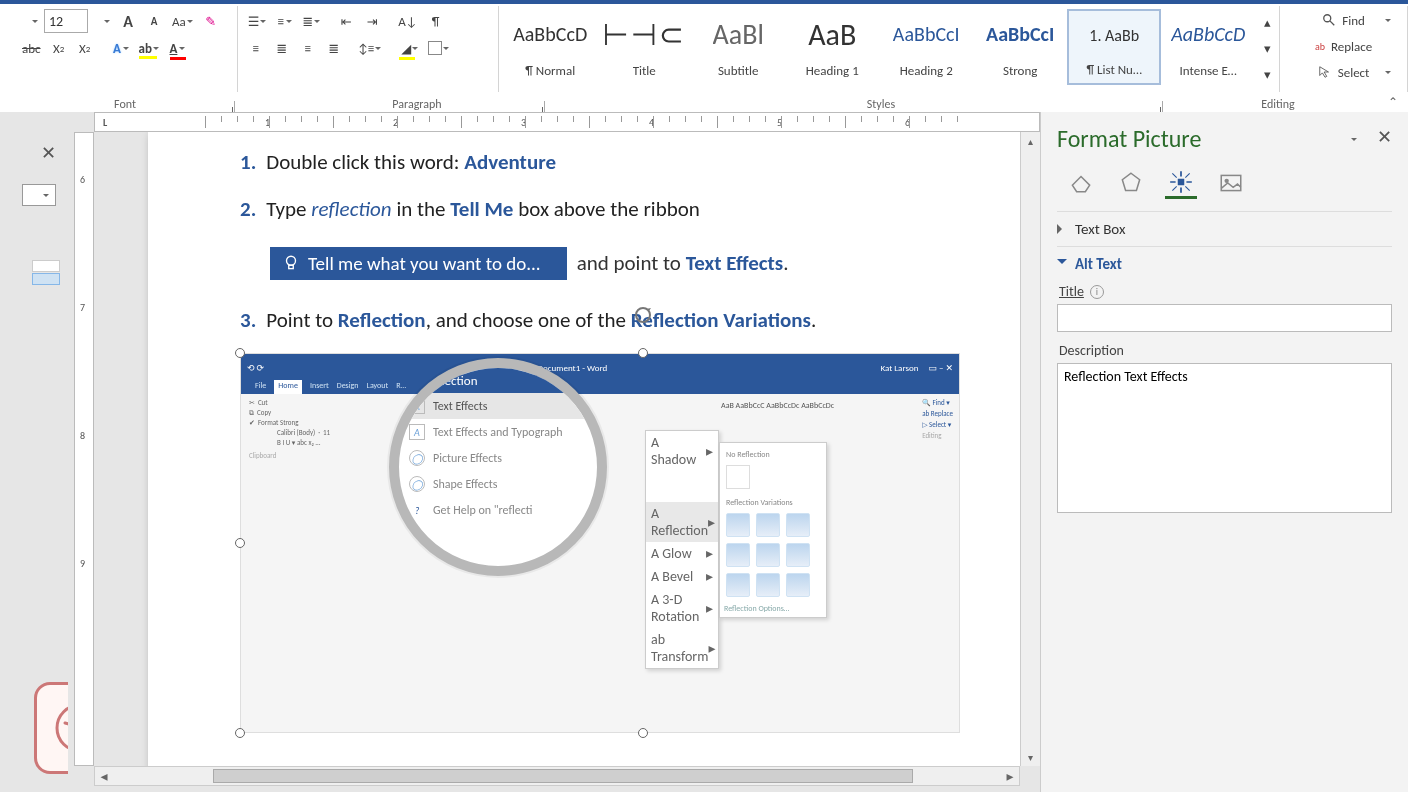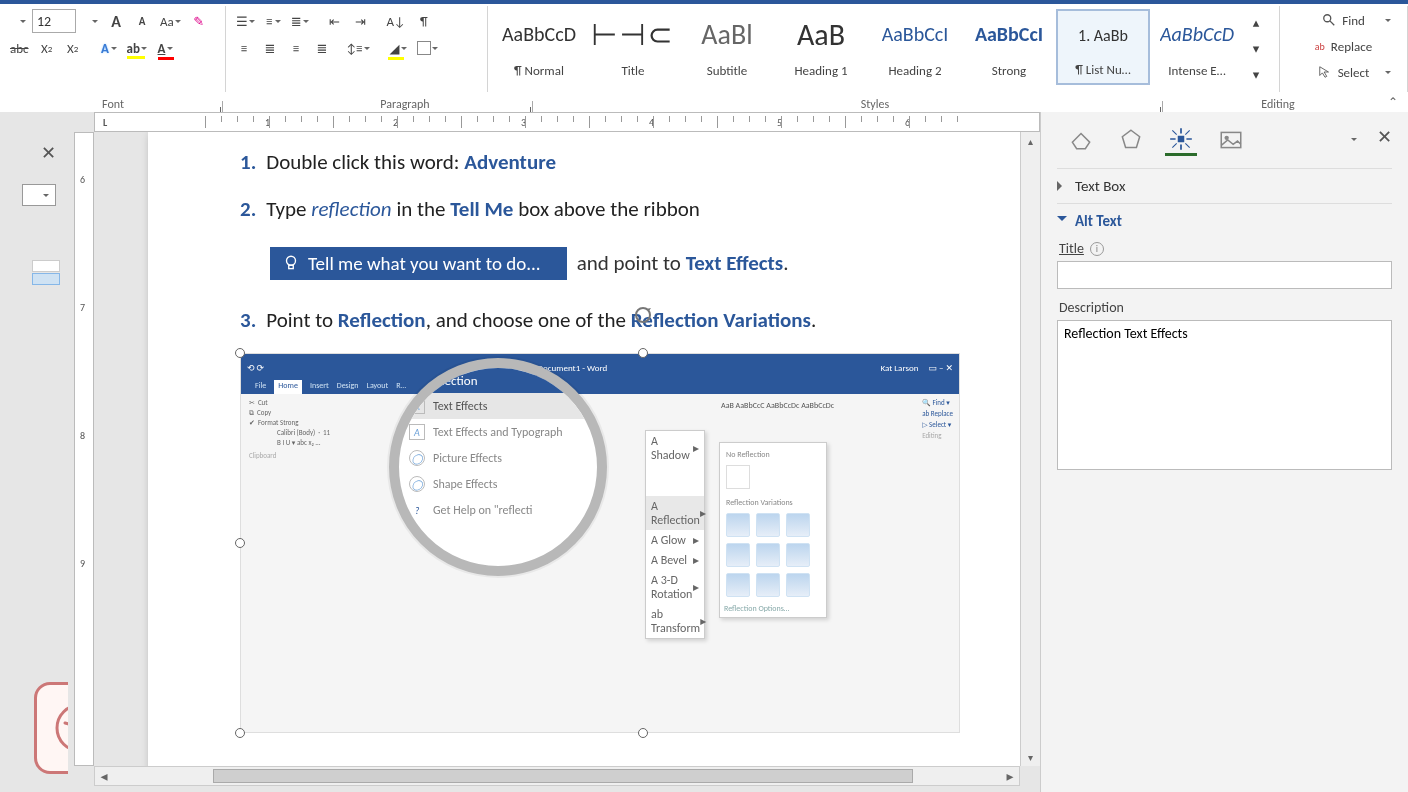--- a/index.html
+++ b/index.html
@@ -1,19 +1,19 @@
 <!DOCTYPE html>
 <html><head>
 <meta charset="utf-8">
 <style>
 * { margin:0; padding:0; box-sizing:border-box; font-family:"Segoe UI","Calibri",sans-serif; }
 body { background:#e6e6e6; width:1408px; height:792px; overflow:hidden; position:relative; font-size:14px; color:#333; }
 
 
-.ribbon { background:#fff; border-top:4px solid #2b579a; padding:2px 0 0 0; }
+.ribbon { background:#fff; border-top:4px solid #2b579a; padding:2px 0 0 12px; }
 .ribbon-row { display:flex; align-items:stretch; height:86px; }
 .ribbon-group { border-right:1px solid #d4d4d4; padding:0 4px; position:relative; display:flex; flex-direction:column; justify-content:flex-start; }
 .dialog-launcher { position:absolute; right:3px; bottom:2px; width:14px; height:14px; border:1px solid #aaa; border-left:none; border-top:none; }
 .dialog-launcher::after { content:""; position:absolute; right:1px; bottom:1px; width:5px; height:5px; border-right:1px solid #666; border-bottom:1px solid #666; }
 
 .btn { display:inline-flex; align-items:center; justify-content:center; height:24px; min-width:24px; border:1px solid transparent; background:#fff; cursor:default; color:#444; font-size:13px; padding:0 3px; }
 .dd { padding-right:10px; position:relative; }
 .dd::after { content:""; position:absolute; right:3px; top:50%; margin-top:-1px; border:3px solid transparent; border-top-color:#666; }
 
 .font-size-box { width:44px; height:24px; border:1px solid #aaa; display:inline-flex; align-items:center; padding:0 4px; font-size:14px; }
@@ -87,21 +87,21 @@
 .mini-tabs { height:14px; background:#2b579a; display:flex; gap:8px; padding-left:14px; }
 .mini-tabs span { color:#cfe2f3; font-size:8px; }
 .mini-tabs span.active { background:#fff; color:#2b579a; padding:0 4px; }
 .mini-body { position:relative; height:calc(100% - 40px); background:#f5f5f5; }
 .magnifier { position:absolute; left:148px; top:-36px; width:218px; height:218px; border:10px solid #b8b8b8; border-radius:50%; background:#fff; overflow:hidden; box-shadow:0 0 0 2px rgba(0,0,0,0.05); }
 .mag-search { background:#2b579a; color:#fff; font-size:13px; padding:5px 10px; display:flex; align-items:center; gap:6px; }
 .mag-list { padding:0; }
 .mag-list .row { display:flex; align-items:center; gap:8px; padding:5px 10px; font-size:12px; color:#888; }
 .mag-list .row.hi { background:#e6e6e6; color:#555; }
 .mag-list .ico-a { width:16px; height:16px; border:1px solid #bbb; display:flex; align-items:center; justify-content:center; font-size:10px; font-style:italic; color:#6aa0d8; }
-.flyout { position:absolute; left:404px; top:36px; width:60px; background:#fff; border:1px solid #ccc; font-size:12px; box-shadow:2px 2px 4px rgba(0,0,0,0.15); }
+.flyout { position:absolute; left:404px; top:36px; width:74px; background:#fff; border:1px solid #ccc; font-size:14px; box-shadow:2px 2px 4px rgba(0,0,0,0.15); }
 .flyout .frow { display:flex; align-items:center; justify-content:space-between; padding:3px 5px; color:#666; }
 .flyout .frow.sel { background:#e8e8e8;margin-top:31px; }
 .flyout2 { position:absolute; left:478px; top:48px; width:108px; background:#fff; border:1px solid #ccc; font-size:8px; box-shadow:2px 2px 4px rgba(0,0,0,0.15); padding:4px; }
 .flyout2 .hdr { color:#888; padding:2px 2px 4px; }
 .refl-grid { display:grid; grid-template-columns:repeat(3,24px); gap:6px; padding:2px; }
 .refl-grid span { width:24px; height:24px; background:linear-gradient(#bcd5ee,#e6eef8); border:1px solid #cfe2f3; border-radius:2px; }
 .flyout2 .opt { color:#8aa; padding-top:4px; }
 
 .mini-right { position:absolute; right:6px; top:4px; font-size:7px; color:#2b579a; }
 .mini-right div { margin-bottom:2px; }
@@ -555,20 +555,21 @@
     <div class="hscroll">
       <div class="arr">◂</div>
       <div class="track">
           <div class="thumb"></div>
         </div>
       <div class="arr">▸</div>
     </div>
   </div>
 
   <div class="fp-pane">
+    <div class="fp-title">Format Picture</div>
     <div class="fp-dd dd" style="width:14px;height:14px"></div>
     <div class="fp-close">✕</div>
 
     <div class="fp-tabs">
       <div class="t">
           <svg width="26" height="26" viewBox="0 0 24 24">
             <path d="M4 14 L12 6 L20 14 L16 20 L8 20 Z" fill="none" stroke="#888" stroke-width="1.4"></path>
           </svg>
         </div>
       <div class="t">

